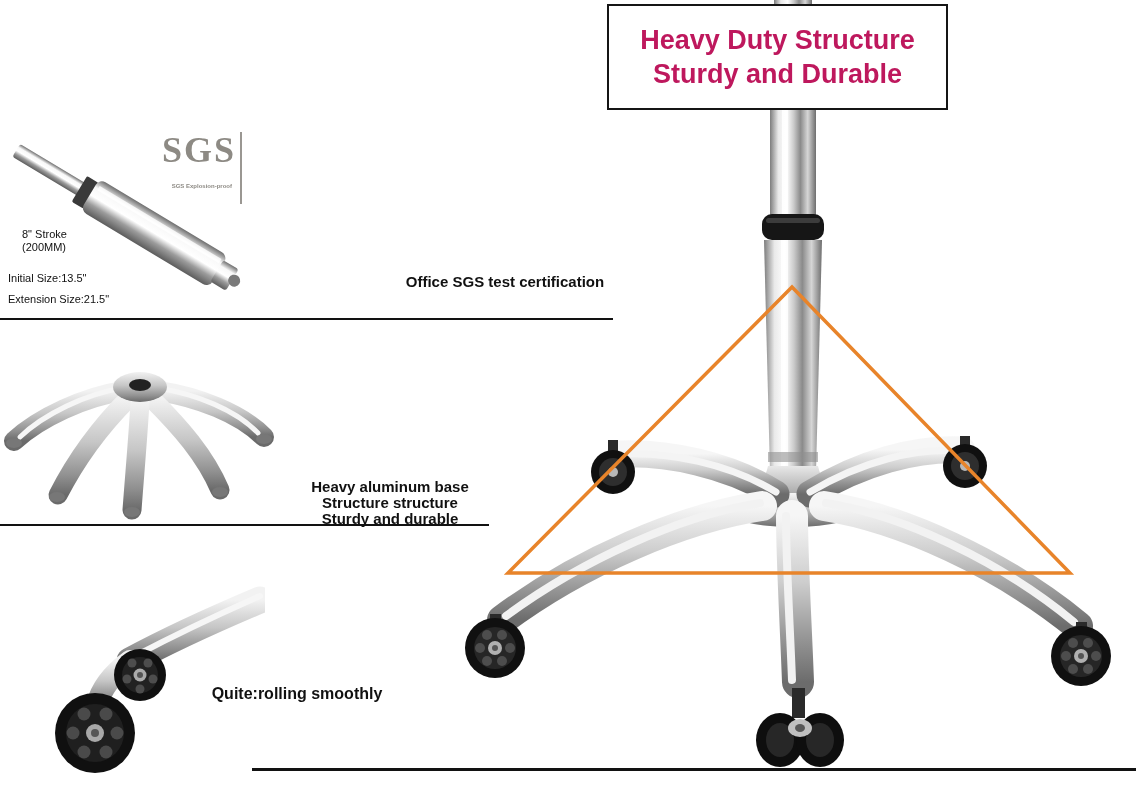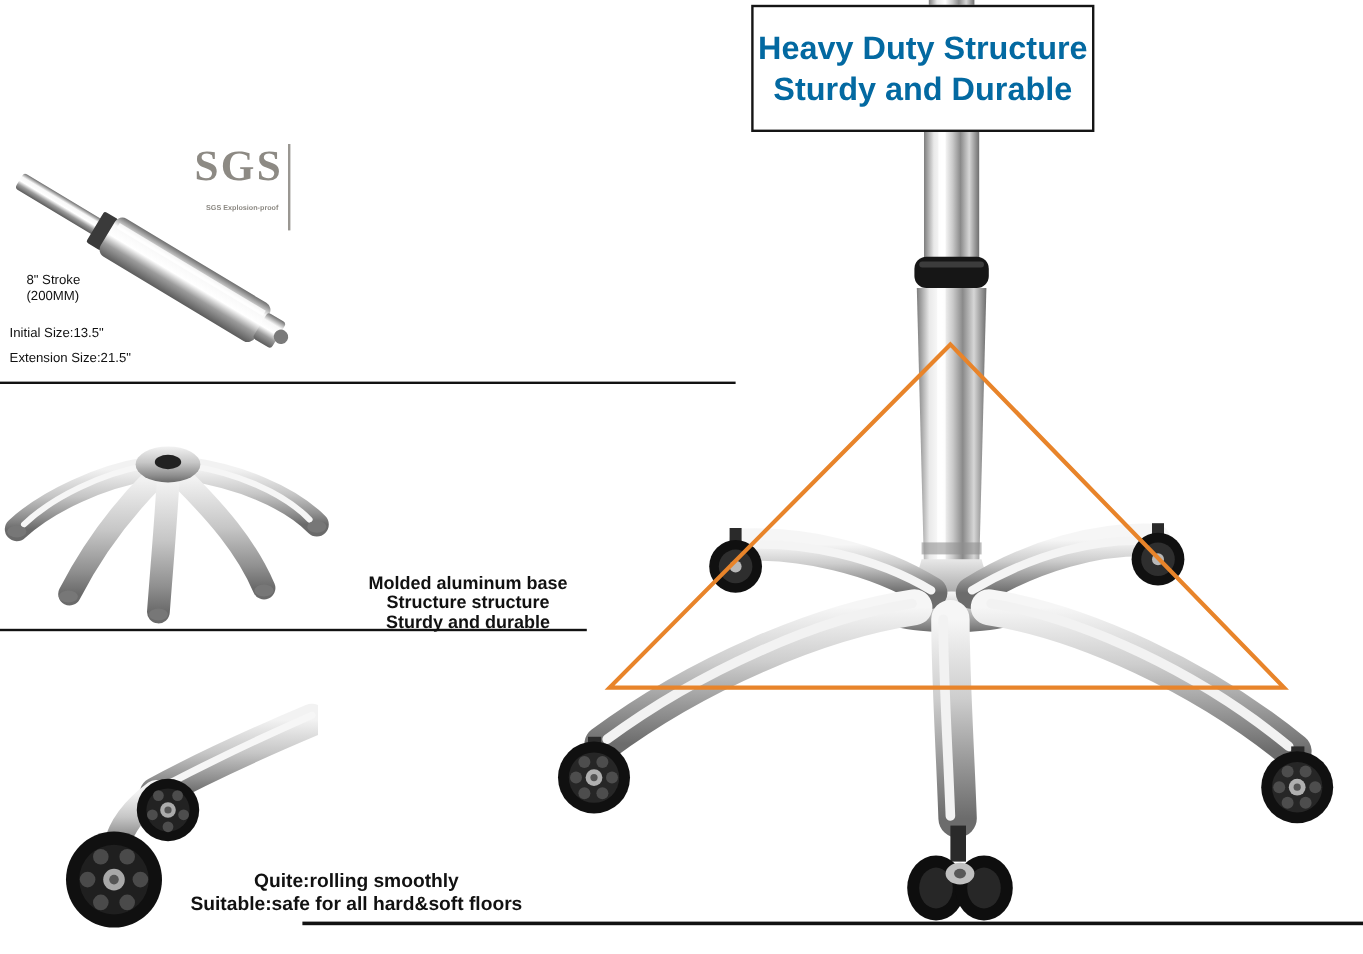--- a/index.html
+++ b/index.html
@@ -5,44 +5,44 @@
   * { margin:0; padding:0; box-sizing:border-box; }
   html,body { background:#ffffff; }
   body { font-family:"Liberation Sans", sans-serif; }
   .canvas {
     position:relative; width:1136px; height:795px; background:#fff; overflow:hidden;
   }
   .abs { position:absolute; }
 
   
   .header-box{
-    left:626px; top:4px; width:286px; height:106px;
+    left:607px; top:4px; width:341px; height:106px;
     border:2px solid #151515; background:#fff;
     display:flex; flex-direction:column; justify-content:center; align-items:center;
-    text-align:center; font-weight:700; font-size:27px; line-height:34px; color:#0369a1;
+    text-align:center; font-weight:700; font-size:27px; line-height:34px; color:#be185d;
     z-index:5;
   }
 
   
   .annot{ text-align:center; font-weight:700; color:#111; z-index:4; }
   .annot div{ font-size:15px; line-height:16px; }
   .annot-cert{ left:370px; top:274px; width:270px; }
   .annot-base{ left:270px; top:479px; width:240px; }
-  .annot-cast{ left:117px; top:725px; width:360px; }
+  .annot-cast{ left:117px; top:684px; width:360px; }
   .annot-cast div{ font-size:16px; line-height:19px; }
 
   
   .divider{ background:#121212; z-index:3; }
   .div1{ left:0; top:318px; width:613px; height:2px; }
   .div2{ left:0; top:524px; width:489px; height:2px; }
   .div3{ left:252px; top:768px; width:884px; height:3px; }
 
   
   .sgs-logo{
-    left:162px; top:120px; width:80px; color:#8d8a84;
+    left:162px; top:132px; width:80px; color:#8d8a84;
     font-family:"Liberation Serif", serif; font-weight:700;
     font-size:36px; letter-spacing:2px; line-height:36px;
     border-right:2px solid #9a9792; padding-right:8px; text-align:right;
   }
   .sgs-logo-sub{ font-size:6px; letter-spacing:0; font-family:"Liberation Sans",sans-serif; font-weight:700; color:#8d8a84; }
   .lbl{ color:#111; font-size:11px; line-height:13px; }
   .lbl-stroke{ left:22px; top:228px; }
   .lbl-initial{ left:8px; top:272px; }
   .lbl-extension{ left:8px; top:293px; }
 
@@ -264,30 +264,30 @@
       <circle cx="69" cy="167" r="6.5" fill="#4a4a4a"></circle>
       <circle cx="58" cy="148" r="6.5" fill="#4a4a4a"></circle>
       <circle cx="69" cy="129" r="6.5" fill="#4a4a4a"></circle>
       <circle cx="91" cy="129" r="6.5" fill="#4a4a4a"></circle>
       <circle cx="80" cy="148" r="9" fill="#a8a8a8"></circle>
       <circle cx="80" cy="148" r="4" fill="#555"></circle>
     </g>
   </svg>
 
   <div class="abs annot annot-cert">
+    <div>Office SGS test certification</div>
   </div>
 
   <div class="abs annot annot-base">
-    <div>Molded aluminum base</div>
+    <div>Heavy aluminum base</div>
     <div>Structure structure</div>
     <div>Sturdy and durable</div>
   </div>
 
   <div class="abs annot annot-cast">
     <div>Quite:rolling smoothly</div>
-    <div>Suitable:safe for all hard&amp;soft floors</div>
   </div>
 
   <div class="abs divider div1"></div>
   <div class="abs divider div2"></div>
   <div class="abs divider div3"></div>
 
 </div>
 
 </body></html>

